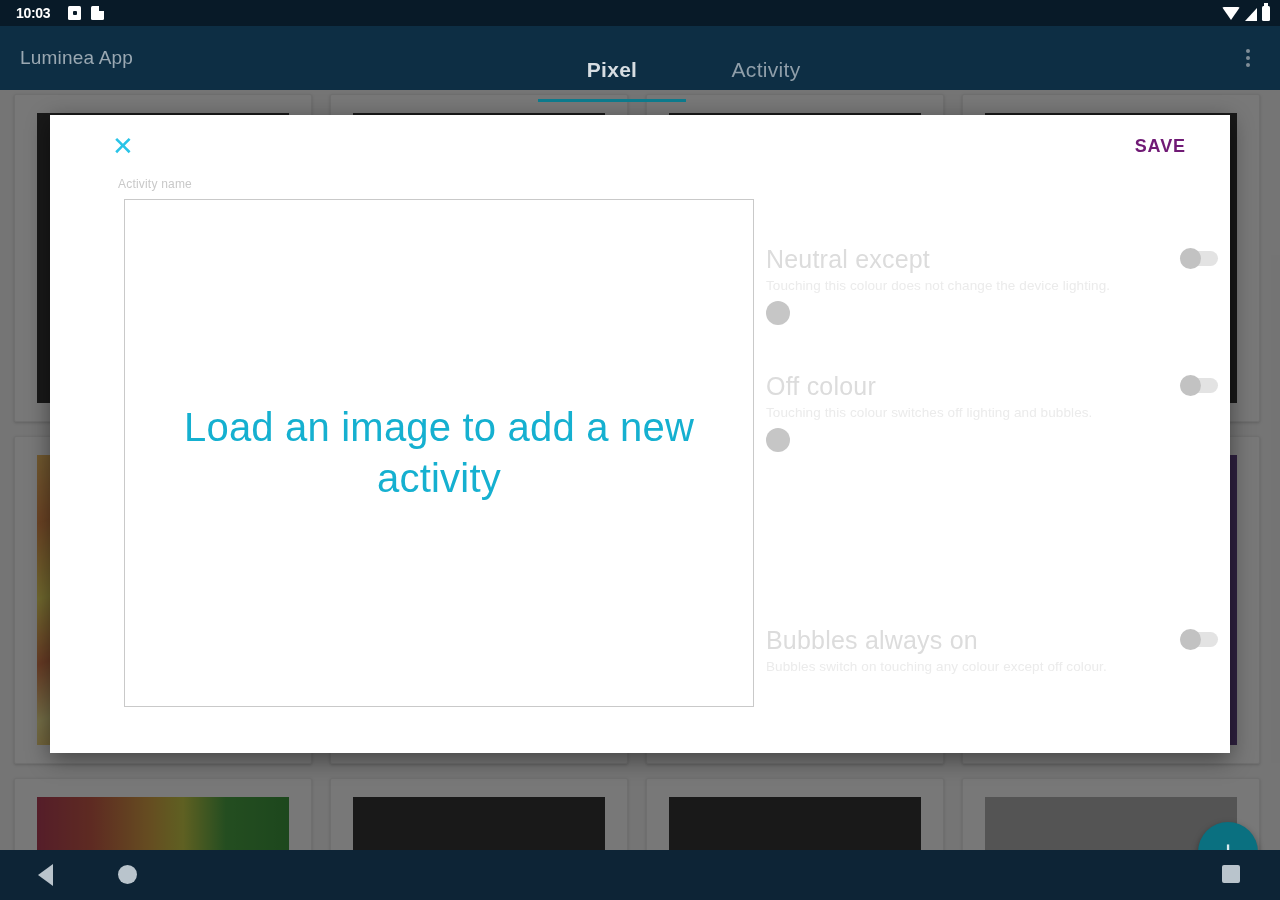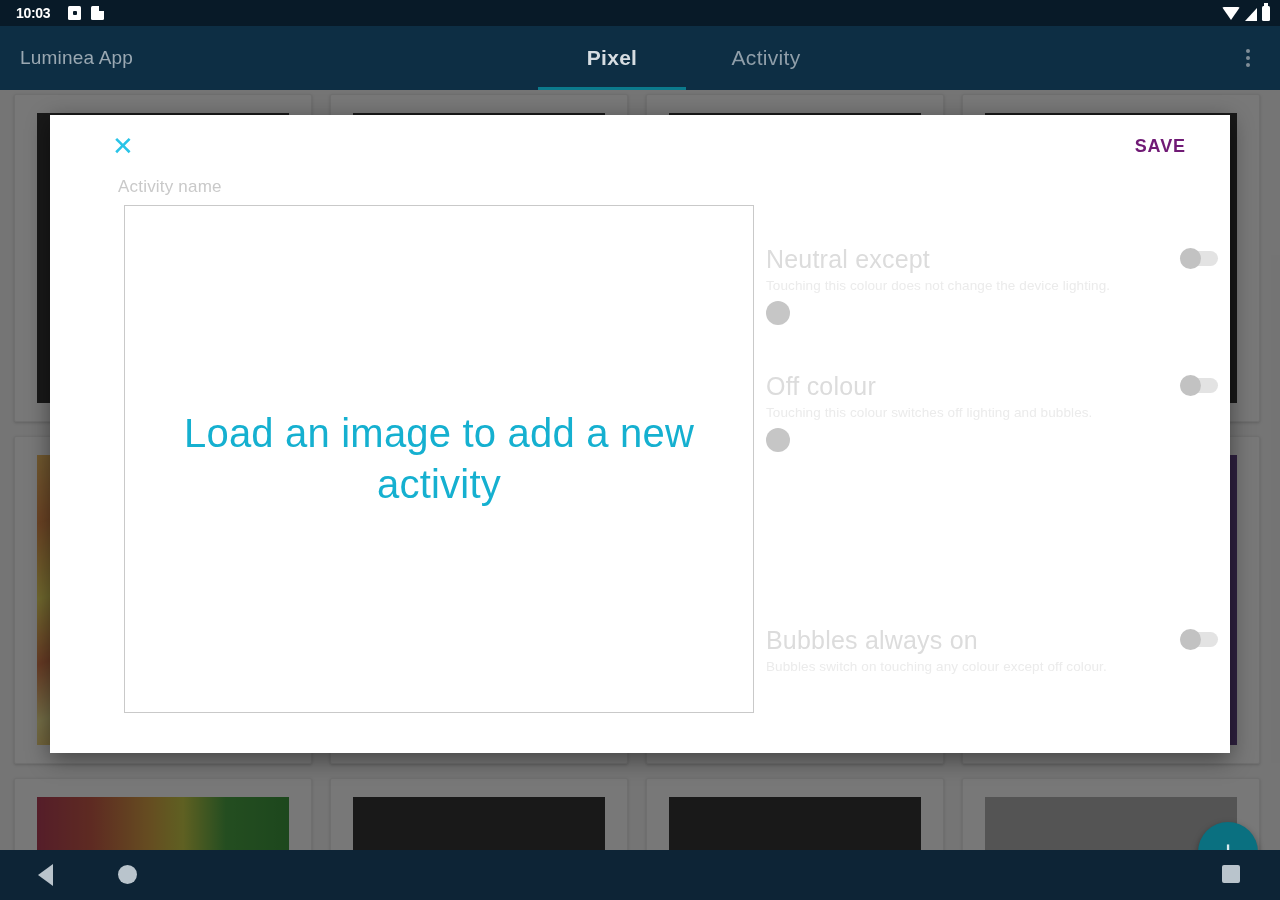--- a/index.html
+++ b/index.html
@@ -54,21 +54,21 @@
   }
 
   
   .appbar {
     position: absolute; top: 26px; left: 0; width: 1280px; height: 64px;
     background: #0d2e44; display: flex; align-items: center; z-index: 50;
   }
   .app-title {
     color: #9aa8b2; font-size: 19px; margin-left: 20px; letter-spacing: .2px;
   }
-  .tabs { position: absolute; left: 538px; top: 0; height: 60px; display: flex; }
+  .tabs { position: absolute; left: 538px; top: 12px; height: 60px; display: flex; }
   .tab {
     height: 64px; display: flex; align-items: center; justify-content: center;
     color: #8f9ea9; font-size: 21px; letter-spacing: .3px; cursor: pointer;
     position: relative;
   }
   .tab.active { color: #d6dde2; font-weight: bold; }
   .tab.active::after {
     content: ""; position: absolute; left: 0; right: 0; bottom: 0;
     height: 3px; background: #0c7a8c;
   }
@@ -151,21 +151,21 @@
     cursor: pointer; padding: 6px 10px; margin-left: 22px;
   }
   .save-btn {
     margin-left: auto; color: #701a75; font-size: 18px; font-weight: bold;
     letter-spacing: .9px; cursor: pointer; padding: 8px 6px;
   }
   .dlg-body { flex: 1; display: flex; padding: 0 30px 0 0; min-height: 0; }
 
   .left-pane { width: 670px; padding-left: 68px; position: relative; }
   .field-label {
-    color: #c9c9c9; font-size: 17px; margin-bottom: 8px; letter-spacing: .2px;
+    color: #c9c9c9; font-size: 12px; margin-bottom: 8px; letter-spacing: .2px;
   }
   .name-input {
     display: block; width: 630px; height: 0; border: 0; padding: 0; margin: 0;
   }
   .dropzone {
     width: 630px; height: 508px; border: 1px solid #c9c9c9; background: #fff;
     display: flex; align-items: center; justify-content: center;
     text-align: center; cursor: pointer; margin-left: 6px;
   }
   .dropzone span {

